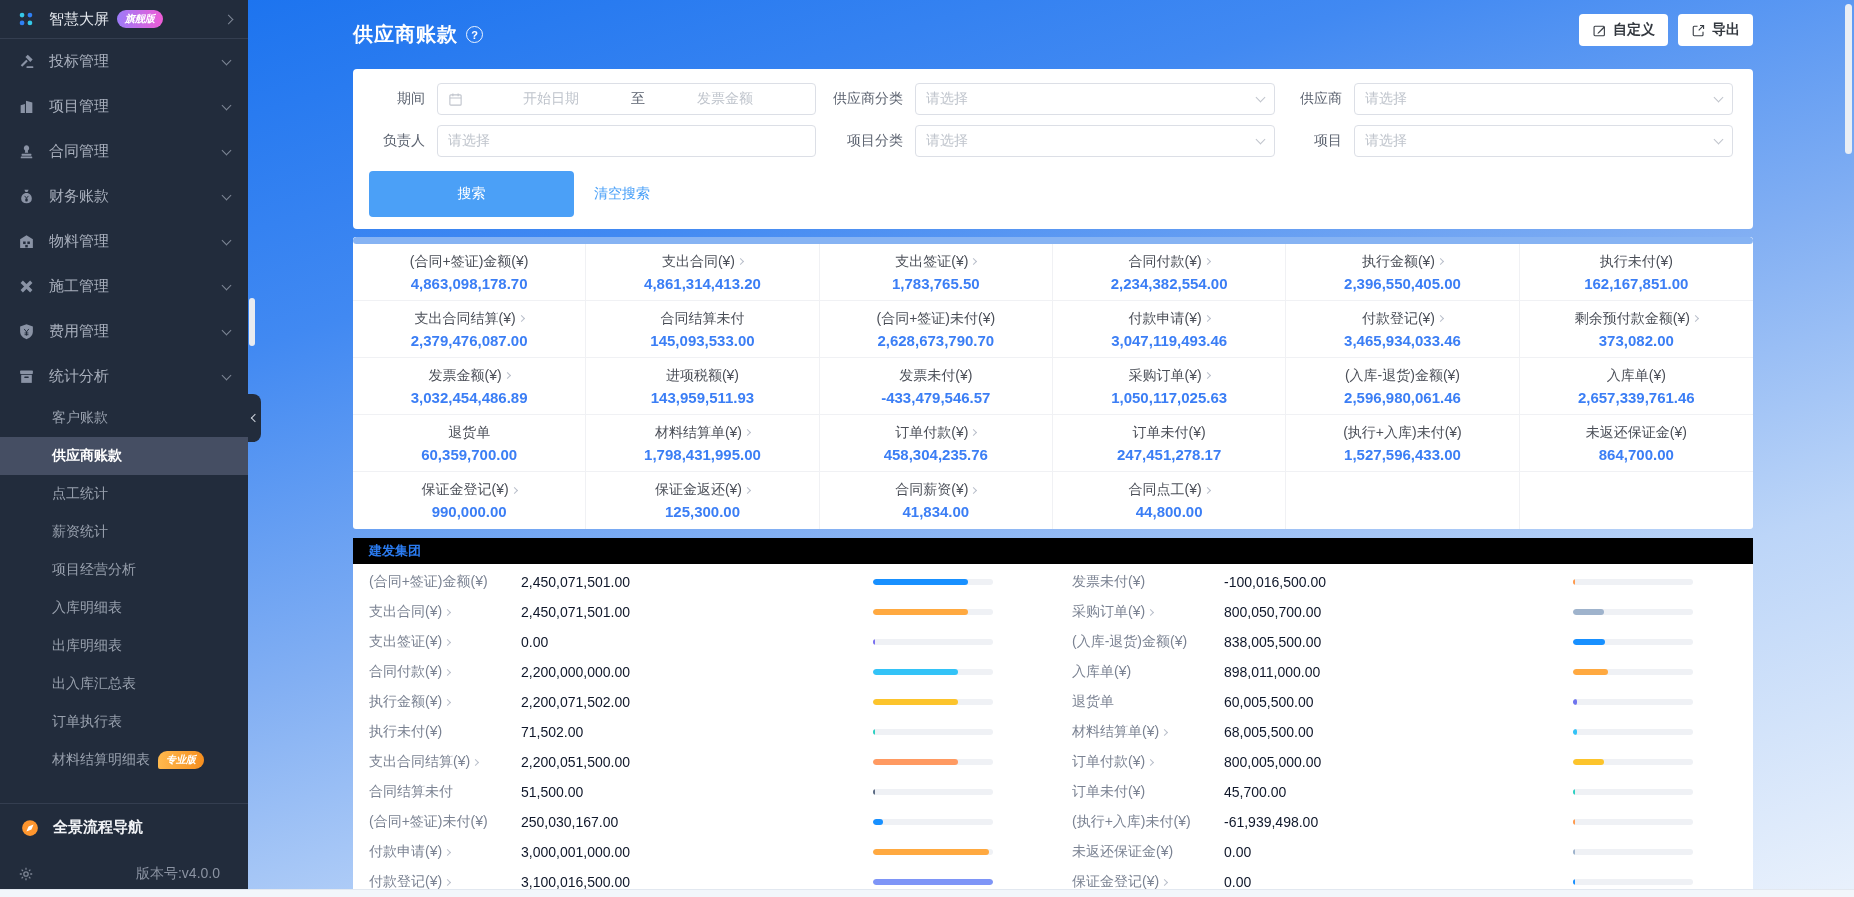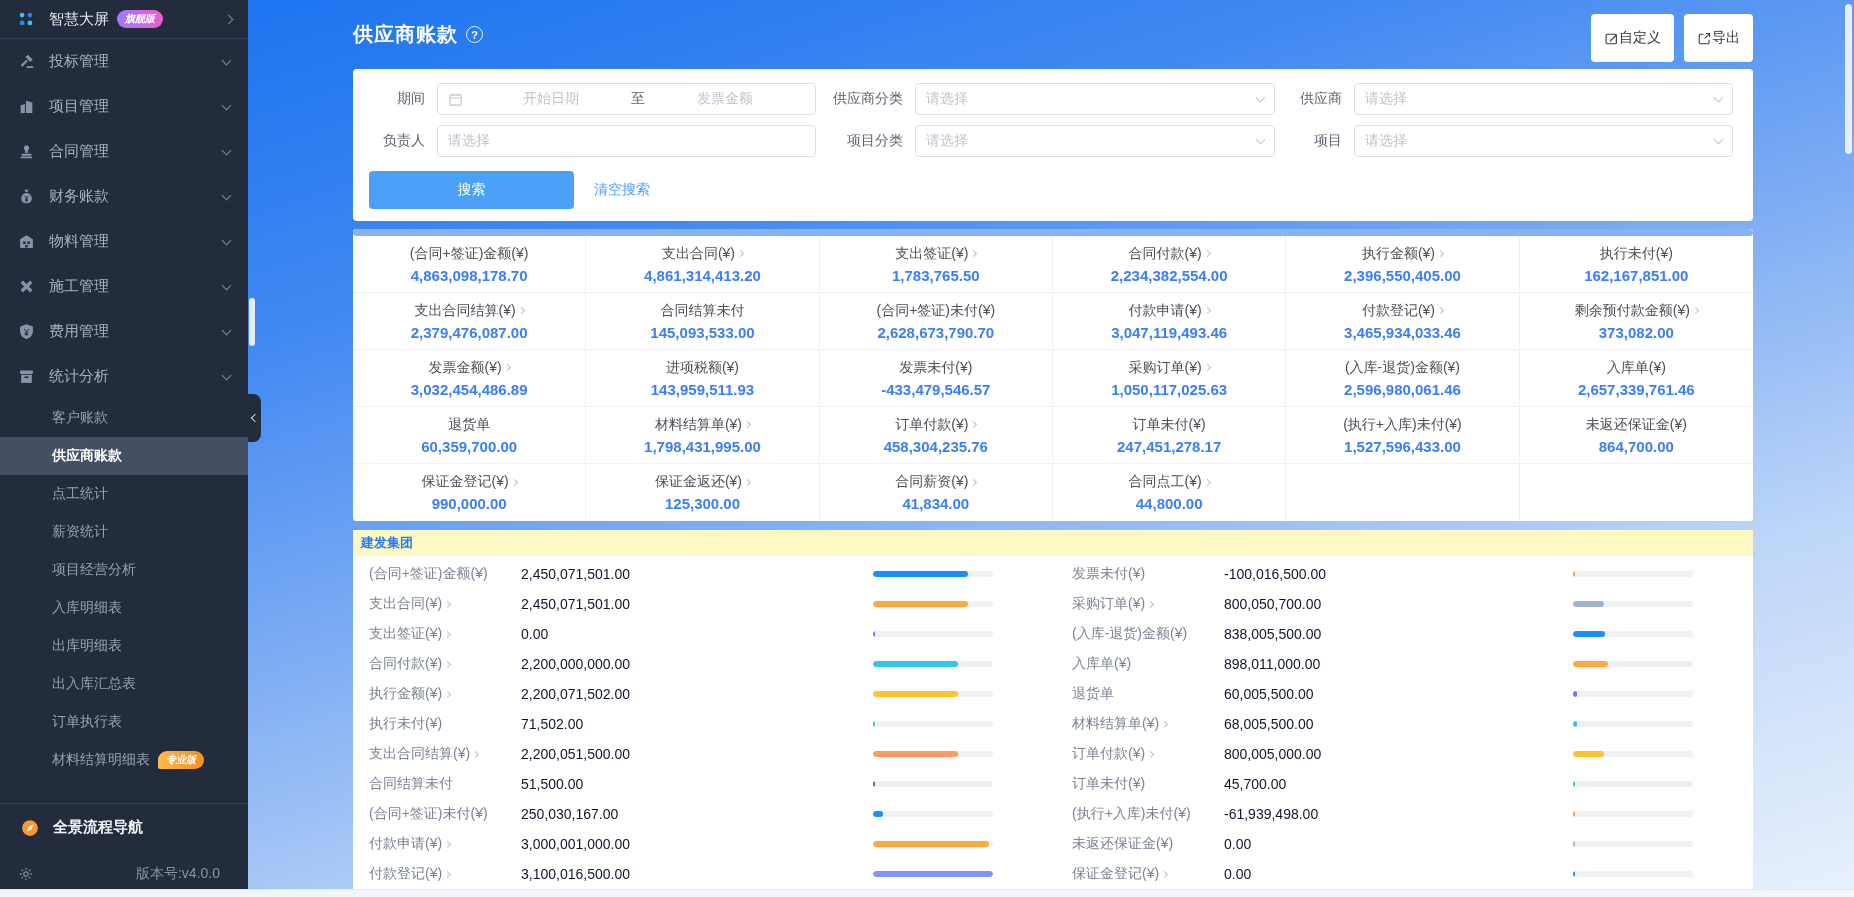--- a/index.html
+++ b/index.html
@@ -31,55 +31,55 @@
   .sb-scroll { position:absolute; left:249px; top:298px; width:6px; height:48px; background:#e8ebf0; border-radius:3px; z-index:6; }
   .collapse-tab { position:absolute; left:248px; top:394px; width:13px; height:48px; background:#222c3c; border-radius:0 8px 8px 0; display:flex; align-items:center; justify-content:center; z-index:6; cursor:pointer; }
 
   
   .main { flex:1; position:relative; background:linear-gradient(163deg,#1d74ef 0%,#4189f2 25%,#82aff3 50%,#bcd5f8 72%,#e9f1fc 100%); overflow:hidden; }
   .page { position:absolute; left:105px; top:0; width:1400px; }
   .titlebar { height:69px; display:flex; align-items:center; position:relative; }
   .page-title { color:#fff; font-size:20px; font-weight:bold; letter-spacing:1px; }
   .help { width:17px; height:17px; border:1.5px solid rgba(255,255,255,.9); border-radius:50%; color:#fff; font-size:11px; font-weight:bold; display:flex; align-items:center; justify-content:center; margin-left:8px; cursor:pointer; }
   .tb-buttons { position:absolute; right:0; top:14px; display:flex; gap:10px; }
-  .tb-btn { height:48px; background:#fff; border:none; border-radius:4px; display:flex; align-items:center; padding:0 13px; font-size:14px; color:#33383f; cursor:pointer; font-family:inherit; }
+  .tb-btn { height:32px; background:#fff; border:none; border-radius:4px; display:flex; align-items:center; gap:6px; padding:0 13px; font-size:14px; color:#33383f; cursor:pointer; font-family:inherit;font-weight:bold; }
 
   
   .filter-card { background:#fff; border-radius:4px; padding:14px 20px 12px 16px; }
   .frow { display:flex; align-items:center; margin-bottom:10px; }
   .fgroup { display:flex; align-items:center; }
   .fgroup.g2 { margin-left:auto;justify-content:space-between; }
   .fgroup.g3 { margin-left:auto; }
   .flabel { font-size:14px; color:#5c6370; text-align:right; margin-right:12px; white-space:nowrap; }
   .flabel.w1 { width:56px; } .flabel.w2 { width:76px; } .flabel.w3 { width:56px; }
   .fbox { height:32px; border:1px solid #dcdfe6; border-radius:4px; background:#fff; display:flex; align-items:center; padding:0 10px; cursor:pointer; }
   .fbox .ph { color:#bfc4cc; font-size:14px; }
   .range { width:379px; }
   .range .half { flex:1; text-align:center; }
   .range .to { color:#5c6370; font-size:14px; }
   .sel-mid { width:360px; } .sel-right { width:379px; } .sel-owner { width:379px; }
   .fbox .chev-sel { margin-left:auto; width:7px; height:7px; border-right:1.4px solid #c0c4cc; border-bottom:1.4px solid #c0c4cc; transform:rotate(45deg); margin-top:-3px; }
   .cal-icon { margin-right:8px; flex:none; display:flex; }
   .btnrow { margin-bottom:0; padding-top:4px; }
-  .search-btn { width:205px; height:38px; background:#4ba0f7; color:#fff; border:none; border-radius:4px; font-size:14px; cursor:pointer; font-family:inherit; }
+  .search-btn { width:205px; height:46px; background:#4ba0f7; color:#fff; border:none; border-radius:4px; font-size:14px; cursor:pointer; font-family:inherit; }
   .clear-link { margin-left:20px; color:#4aa0f8; font-size:14px; cursor:pointer; background:none; border:none; font-family:inherit;text-align:right; }
 
   
   .stats-card { background:#fff; border-radius:3px; margin-top:8px; overflow:hidden; }
   .stats-strip { height:7px; background:#86b3f3; border-radius:4px; cursor:pointer; }
   .stats-grid { display:grid; grid-template-columns:repeat(6,1fr); }
   .stat-cell { height:57px; display:flex; flex-direction:column; align-items:center; justify-content:center; gap:4px; border-right:1px solid #f0f1f4; border-bottom:1px solid #f0f1f4; }
   .stat-cell:nth-child(6n) { border-right:none; }
   .stat-cell:nth-child(n+25) { border-bottom:none; }
   .stat-label { font-size:14px; color:#4a4e57; display:flex; align-items:center; }
   .stat-value { font-size:15px; font-weight:bold; color:#3b7ef5; }
 
   
   .group-card { background:#fff; border-radius:3px; margin-top:9px; min-height:377px; padding-bottom:20px; }
-  .group-header { height:26px; background:#fef9c3; display:flex; align-items:center; padding:0 8px; }
+  .group-header { height:26px; background:#000000; display:flex; align-items:center; padding:0 16px; }
   .group-name { color:#2a7bf0; font-size:13px; font-weight:bold; }
   .group-body { display:grid; grid-template-columns:1fr 1fr; padding-top:3px; }
   .g-row { height:30px; display:flex; align-items:center; }
   .g-row.left { padding-left:16px; }
   .g-row.rightcol { padding-left:19px; }
   .g-label { width:152px; flex:none; font-size:14px; color:#7a8292; display:flex; align-items:center; white-space:nowrap; }
   .g-value { font-size:14px; font-weight:normal; color:#0f172a; white-space:nowrap; }
   .bar { width:120px; height:6px; background:#eff1f5; border-radius:3px; margin-left:auto; margin-right:60px; overflow:hidden; flex:none; }
   .bar-fill { height:100%; border-radius:3px; }
 

